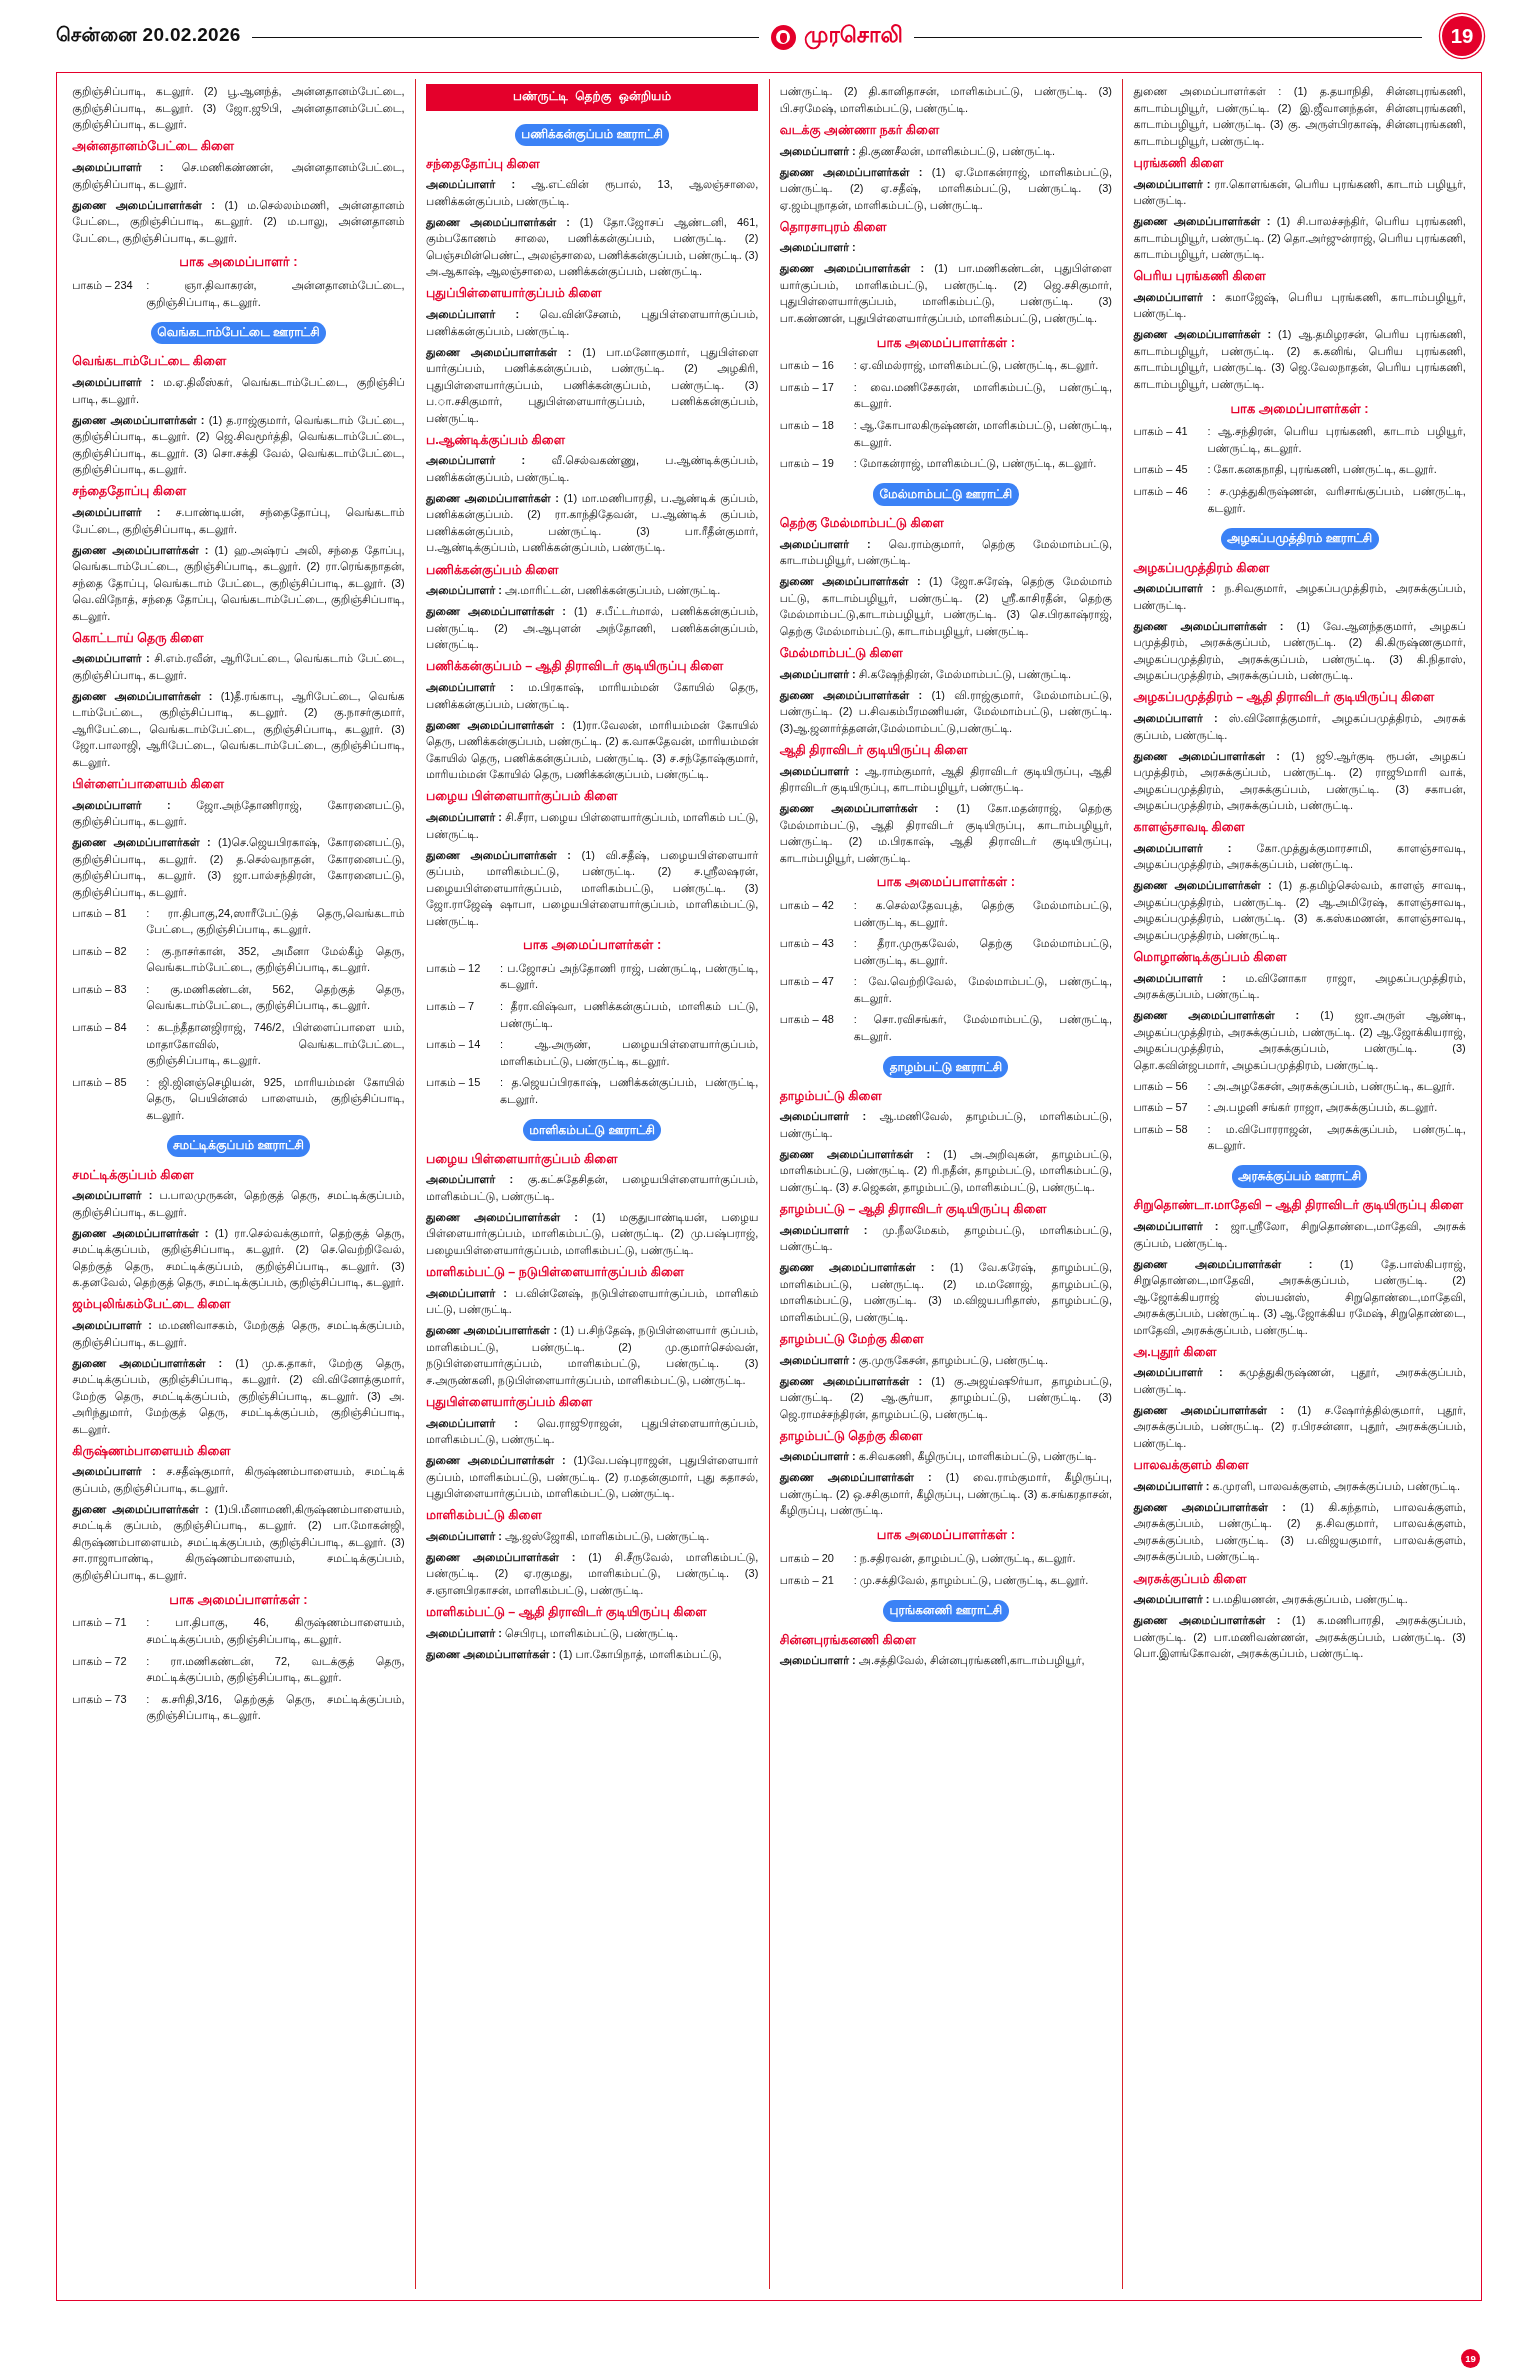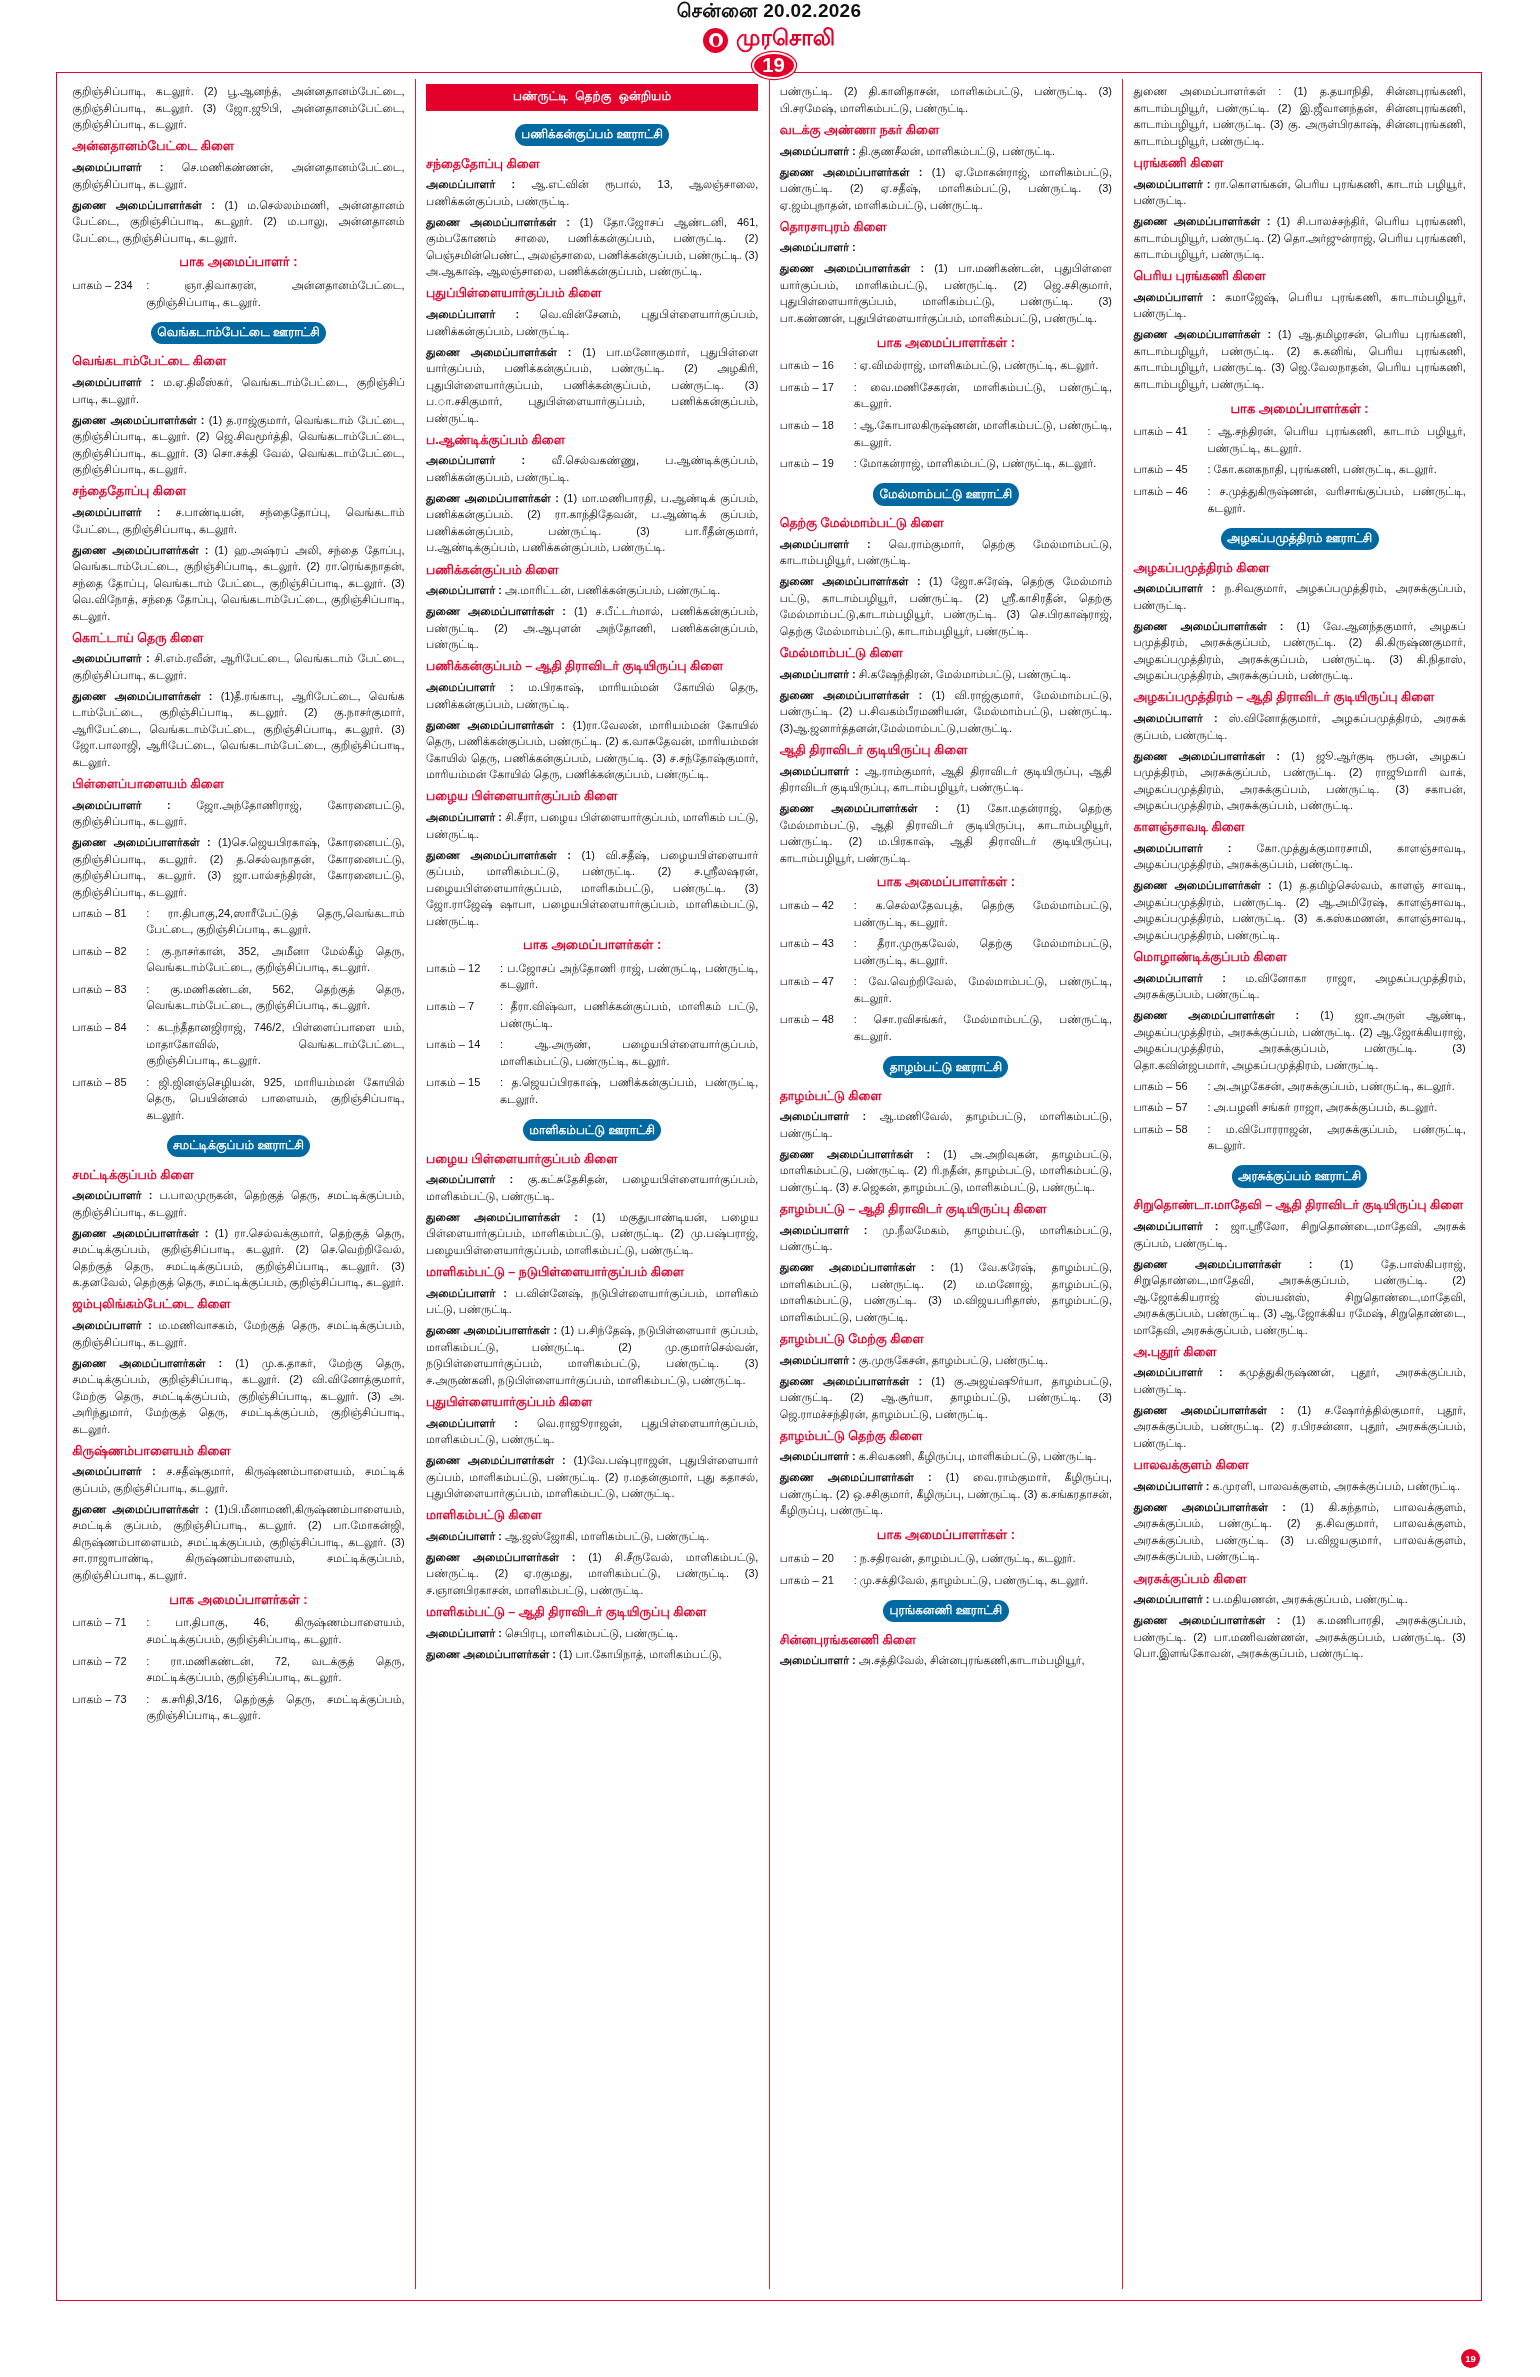--- a/index.html
+++ b/index.html
@@ -17,21 +17,20 @@
     background: #ffffff;
     padding: 0;
   }
   
   .masthead {
     position: relative;
     height: 72px;
     display: flex;
     align-items: center;
     padding: 0 59px 0 56px;
-    flex-direction: column;
   }
   .mh-date {
     font-size: 19px;
     font-weight: bold;
     color: #111;
     letter-spacing: 0.3px;
     white-space: nowrap;
   }
   .mh-rule {
     flex: 1 1 auto;
@@ -112,21 +111,21 @@
     color: #fff;
     font-weight: bold;
     text-align: center;
     font-size: 12px;
     padding: 3.8px 2.6px 4.5px 2.6px;
     margin: 1.3px 0 6.4px 0;
     letter-spacing: 0.1px;
     font-family: Liberation Mono, monospace;
   }
   .hl-pink {
-    background: #0369a1;
+    background: #3b82f6;
     color: #ffffff;
     font-weight: bold;
     display: inline-block;
     padding: 1.9px 6.4px 2.6px 6.4px;
     font-size: 12px;
     margin: 6.4px 0 3.8px 0;
     border-radius: 11px;
   }
   .hl-wrap { text-align: center; }
   .sub-red {

